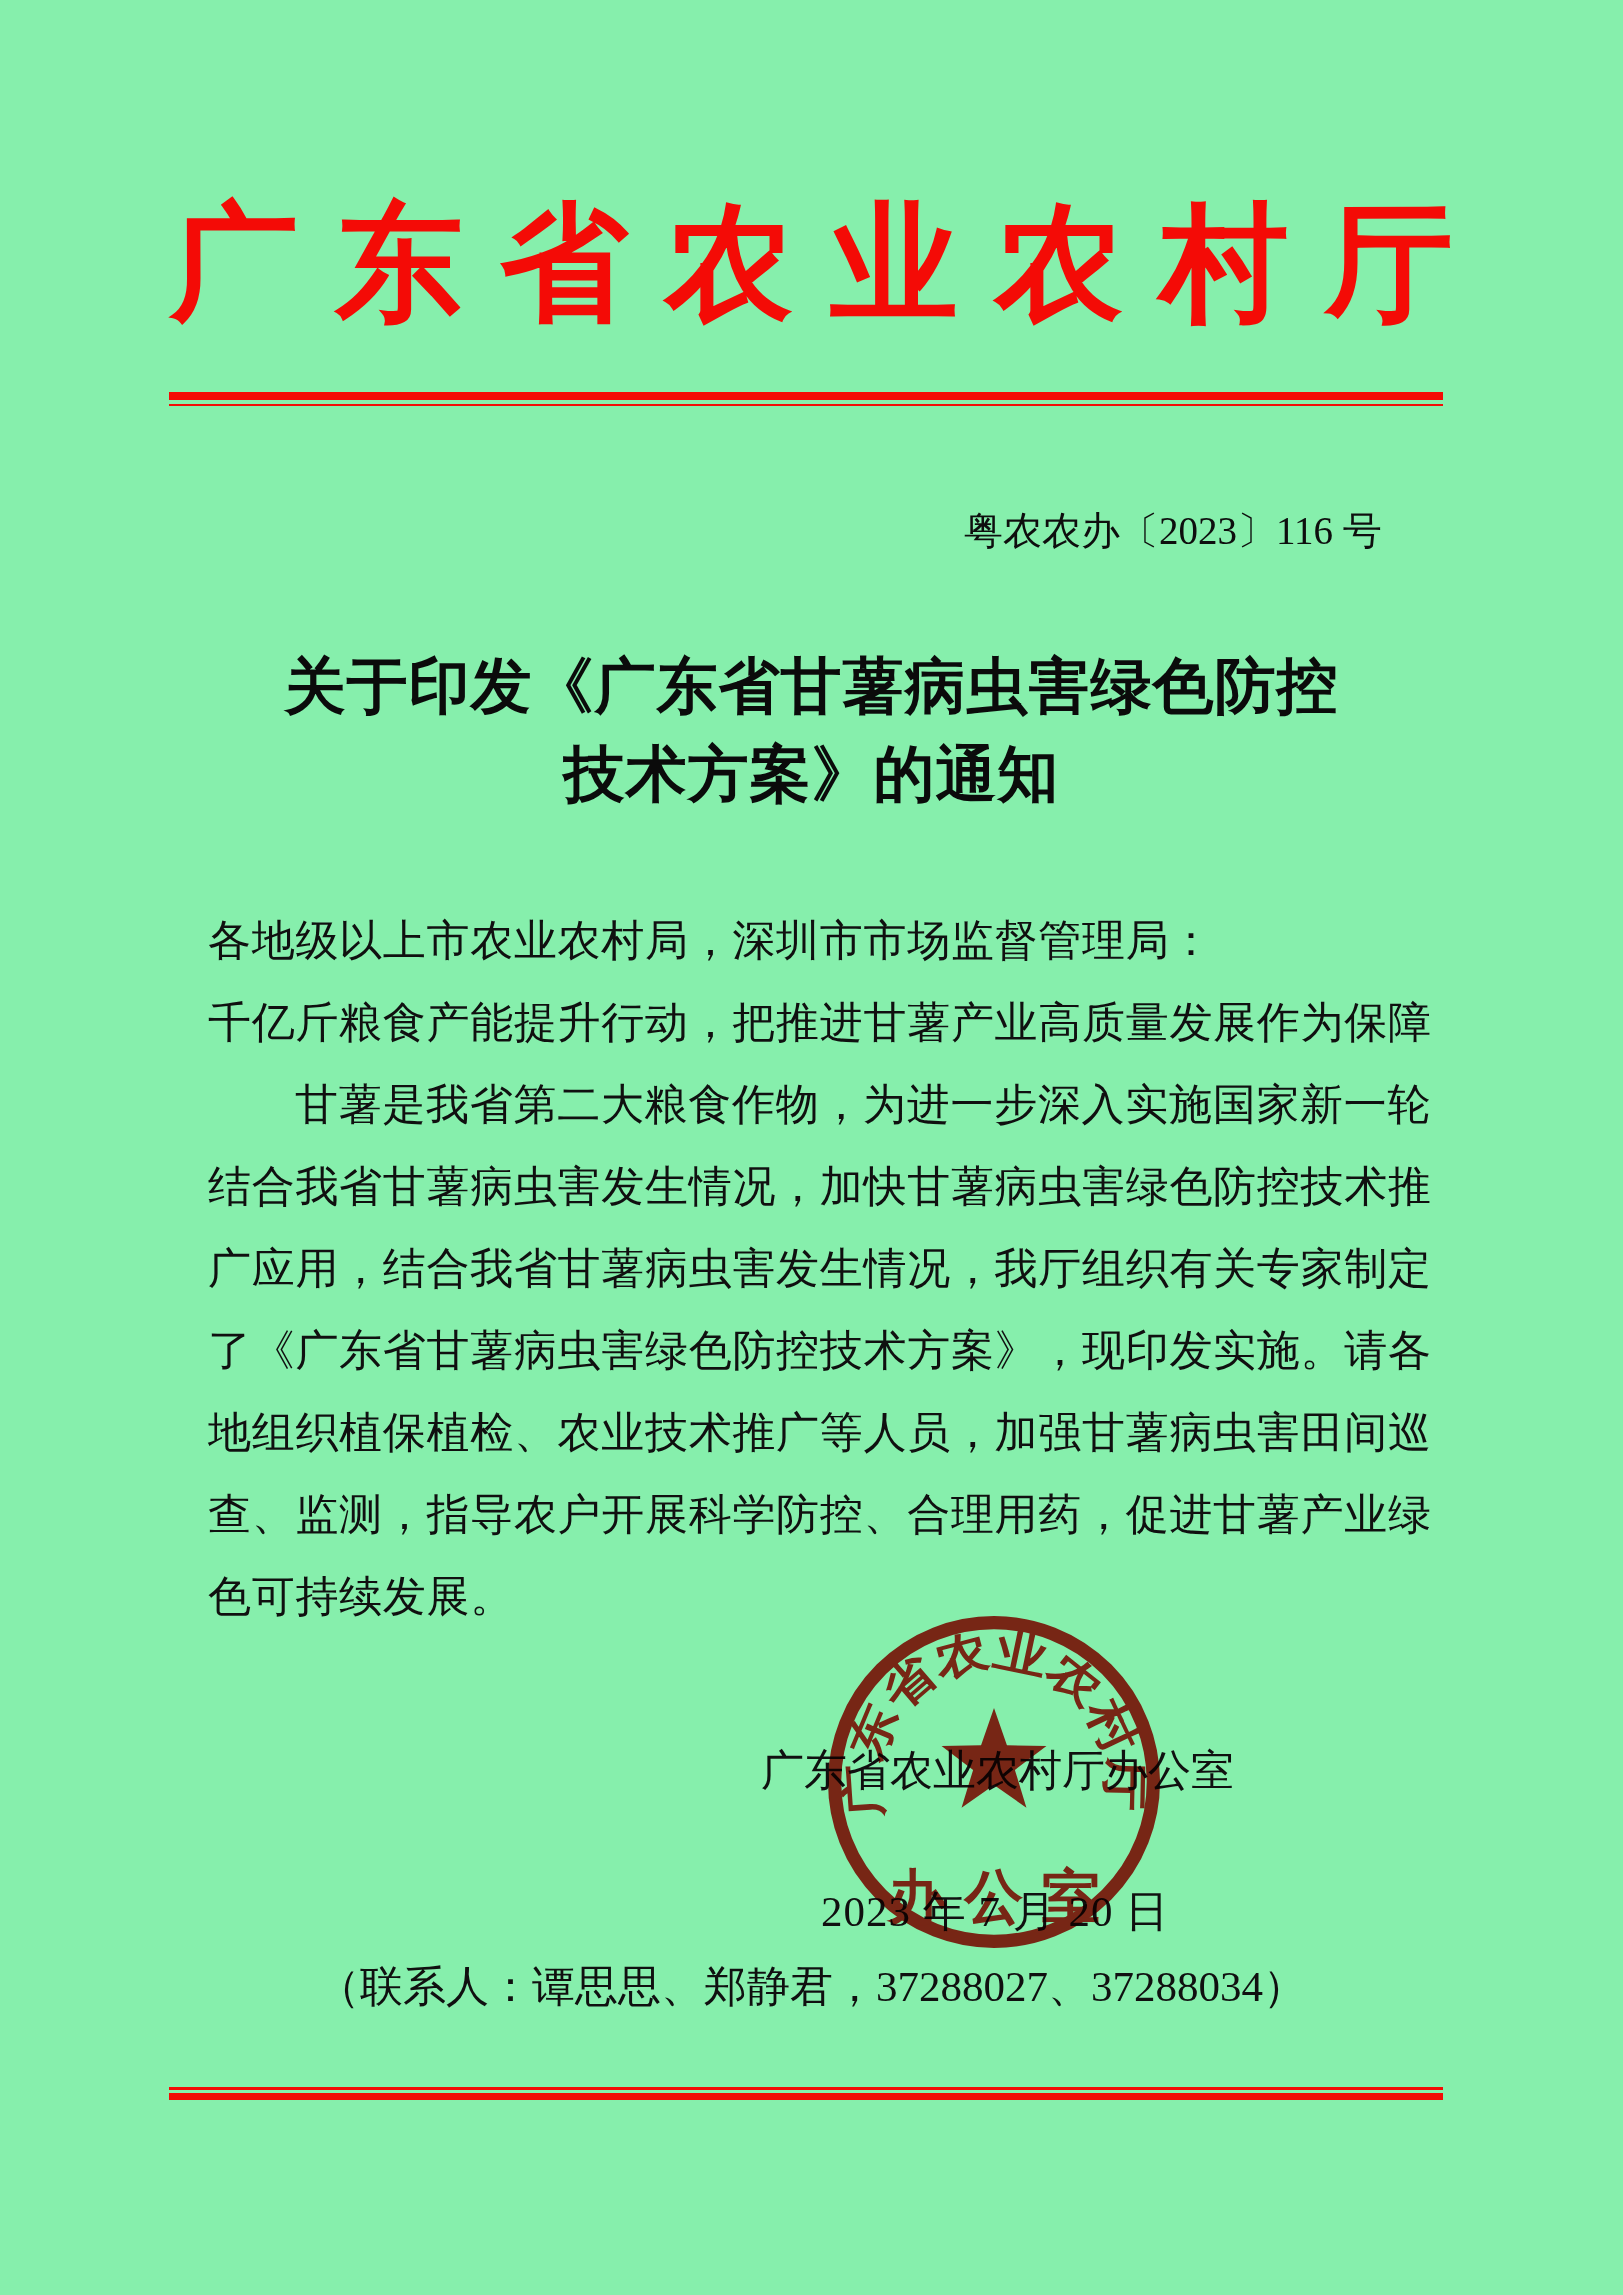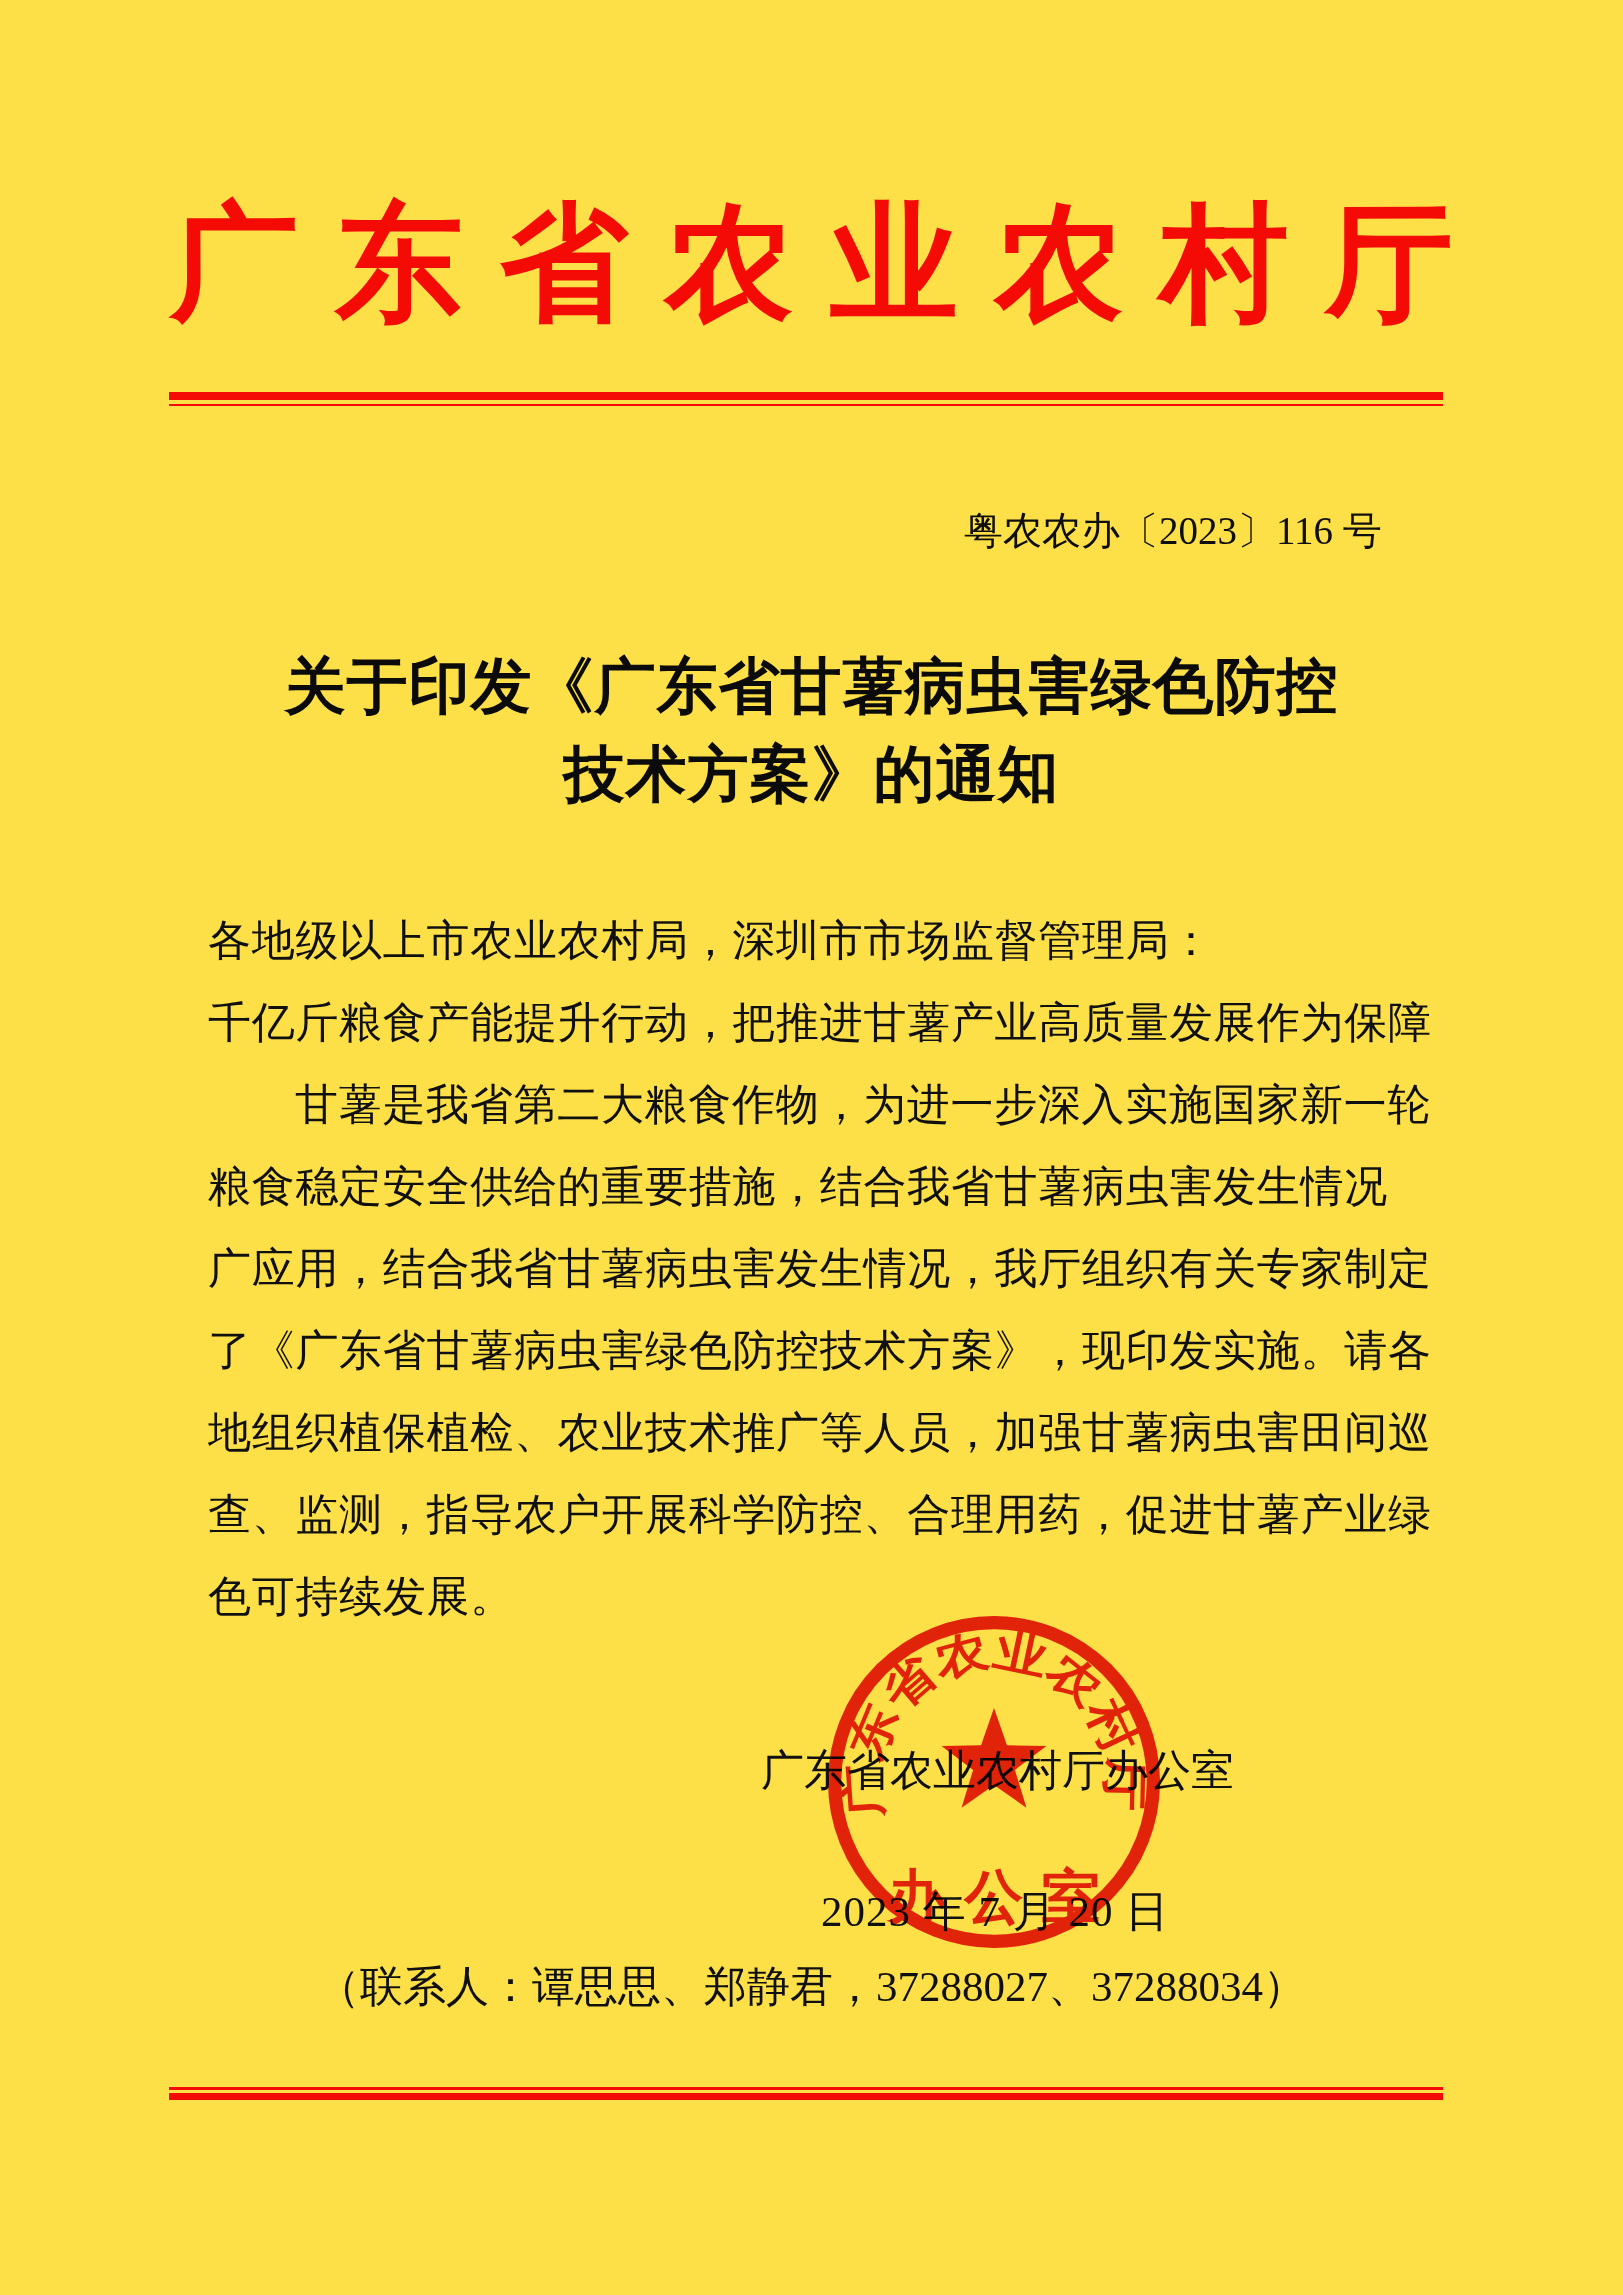--- a/index.html
+++ b/index.html
@@ -1,21 +1,21 @@
 <!DOCTYPE html>
 <html style="font-size:8.2px"><head>
 <meta charset="utf-8">
 <style>
   html, body { margin: 0; padding: 0; background: #ffffff; }
 
   .page {
     position: relative;
     width: 1623px;
     height: 2295px;
-    background: #fde047;
+    background: #86efac;
     font-family: "Liberation Serif", "DejaVu Serif", serif;
     color: #121212;
     overflow: hidden;
   }
 
   
   .agency-header {
     position: absolute;
     top: 195px;
     left: 0;
@@ -143,21 +143,21 @@
 
   <h1 class="doc-title">
     <span>关于印发《广东省甘薯病虫害绿色防控</span>
     <span>技术方案》的通知</span>
   </h1>
 
   <div class="body-text">
     <div class="line">各地级以上市农业农村局，深圳市市场监督管理局：</div>
     <div class="line">千亿斤粮食产能提升行动，把推进甘薯产业高质量发展作为保障</div>
     <div class="line indent">甘薯是我省第二大粮食作物，为进一步深入实施国家新一轮</div>
-    <div class="line">粮食稳定安全供给的重要措施，结合我省甘薯病虫害发生情况</div>
+    <div class="line">结合我省甘薯病虫害发生情况，加快甘薯病虫害绿色防控技术推</div>
     <div class="line">广应用，结合我省甘薯病虫害发生情况，我厅组织有关专家制定</div>
     <div class="line">了《广东省甘薯病虫害绿色防控技术方案》，现印发实施。请各</div>
     <div class="line">地组织植保植检、农业技术推广等人员，加强甘薯病虫害田间巡</div>
     <div class="line">查、监测，指导农户开展科学防控、合理用药，促进甘薯产业绿</div>
     <div class="line">色可持续发展。</div>
   </div>
 
   <div class="signer">广东省农业农村厅办公室</div>
 
   <div class="sign-date">2023 年 7 月 20 日</div>

